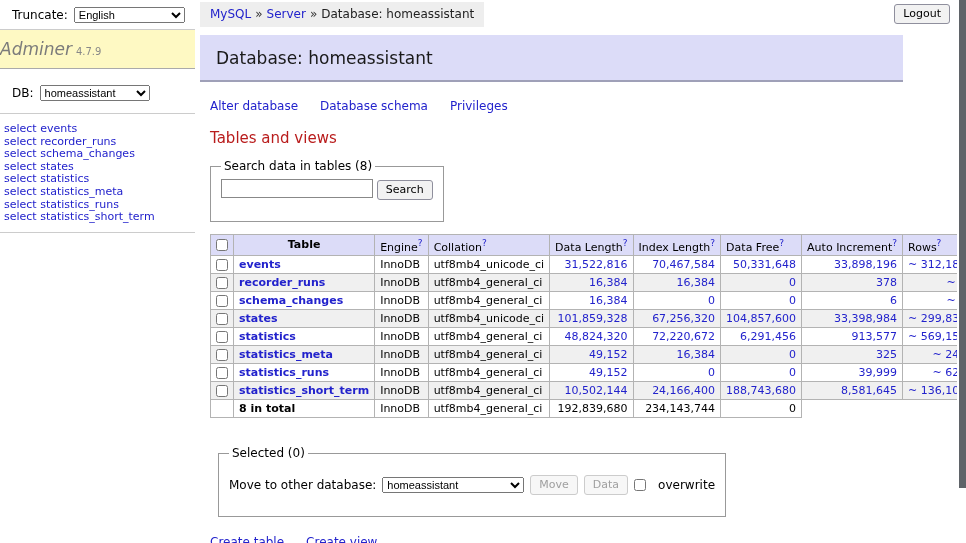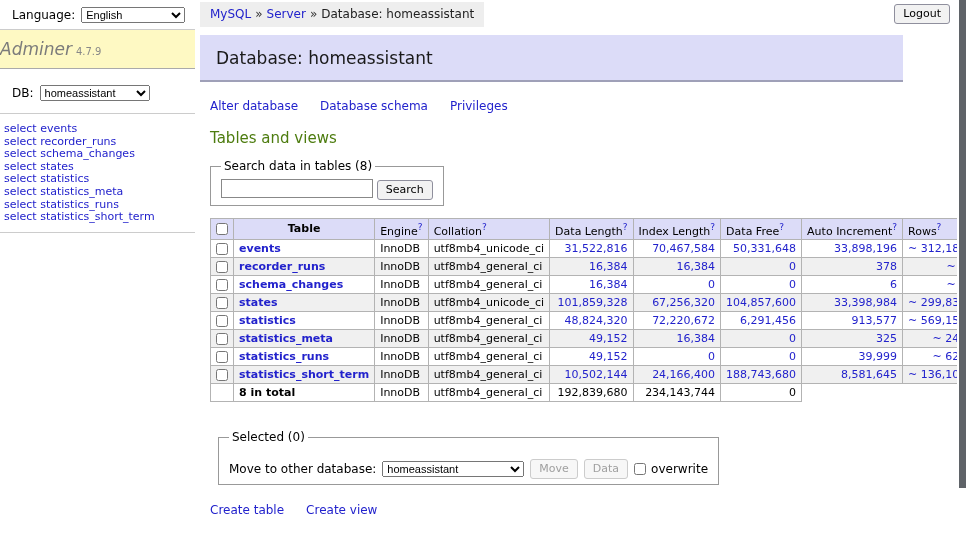--- a/index.html
+++ b/index.html
@@ -32,23 +32,23 @@
 
   button.ui-btn { font-family:"DejaVu Sans", sans-serif; font-size:11px; color:#000;
     background:#f2f2f2; border:1px solid #8f8f9d; border-radius:3px; padding:2px 8px 3px; }
   button.ui-btn:disabled { color:#a0a0a0; background:#f7f7f7; border-color:#ccc; }
 
   h2.page-title { margin:8px 0 0; width:703px; padding:13px 16px 12px; background:#dcdcf8;
     border-bottom:2px solid #9fa0b8; font-size:17px; font-weight:normal; color:#1a1a1a; }
   #main { padding:0 0 0 10px; width:703px; }
   .page-links { margin:17px 0 14px; }
   .page-links a, .footer-links a, .routines-links a { margin-right:22px; }
-  h3.section-heading { margin:16px 0 12px; font-size:15px; font-weight:normal; color:#4d7c0f; }
-
-  fieldset { display:inline-block; border:1px solid #999; margin:0; padding:6px 10px 5px; }
+  h3.section-heading { margin:16px 0 12px; font-size:15px; font-weight:normal; color:#b91c1c; }
+
+  fieldset { display:inline-block; border:1px solid #999; margin:0; padding:6px 10px 21px; }
   fieldset legend { font-size:12px; padding:0 3px; }
   .search-fieldset input[type=text] { width:152px; height:19px; border:1px solid #888; font-size:11px; padding:1px 4px; }
   .search-fieldset { margin-bottom:2px; }
 
   table.db-table { border-collapse:collapse; margin:10px 0 16px; font-size:11px; }
   .db-table th, .db-table td { border:1px solid #b3b3b3; padding:2px 5px; height:17px; white-space:nowrap; }
   .db-table thead th { background:#dcdcf8; font-weight:normal; text-align:left; }
   .db-table thead th.col-table { font-weight:bold; text-align:center; min-width:118px; }
   .db-table thead th sup a { font-size:9px; }
   .db-table td.check, .db-table th.check { width:20px; text-align:center; }
@@ -60,37 +60,37 @@
   .db-table tr.total-row td.name-total { font-weight:bold; }
   .db-table td.num.plain { color:#000; }
   .col-engine { min-width:44px; } .col-collation { min-width:97px; }
   .col-dlen { min-width:70px; } .col-ilen { min-width:72px; } .col-dfree { min-width:62px; }
   .col-ainc { min-width:80px; } .col-rows { min-width:56px; }
 
   .selected-fieldset { margin-top:12px;margin-left:8px; }
   .selected-fieldset .btn-row button { margin-right:4px; }
   .move-row { margin-top:9px; display:flex; align-items:center; gap:6px; font-size:12px; }
   .move-row select { font-size:11px; width:142px; }
-  .move-row label.ovr { display:flex; align-items:center; gap:5px; font-size:12px; }
+  .move-row label.ovr { display:flex; align-items:center; gap:12px; font-size:12px; }
   .move-row input[type=checkbox] { width:12px; height:12px; margin:0; }
 
   .footer-links { margin:18px 0 4px; }
 
   
   .scrollbar { position:absolute; right:0; top:0; width:9px; height:543px; background:#fff; }
   .scrollbar .thumb { position:absolute; top:0; right:0; width:7px; height:488px; background:#5f6368; }
 </style>
 </head>
 <body>
 
 <div id="app">
 
   <div id="sidebar">
     <div class="lang-row">
-      <span>Language:</span>
+      <span>Truncate:</span>
       <select>
         <option>English</option>
       </select>
     </div>
     <h1 class="app-title">
       <span>Adminer</span><span class="version">4.7.9</span>
     </h1>
     <div class="db-row">
       <span>DB:</span>
       <select>

